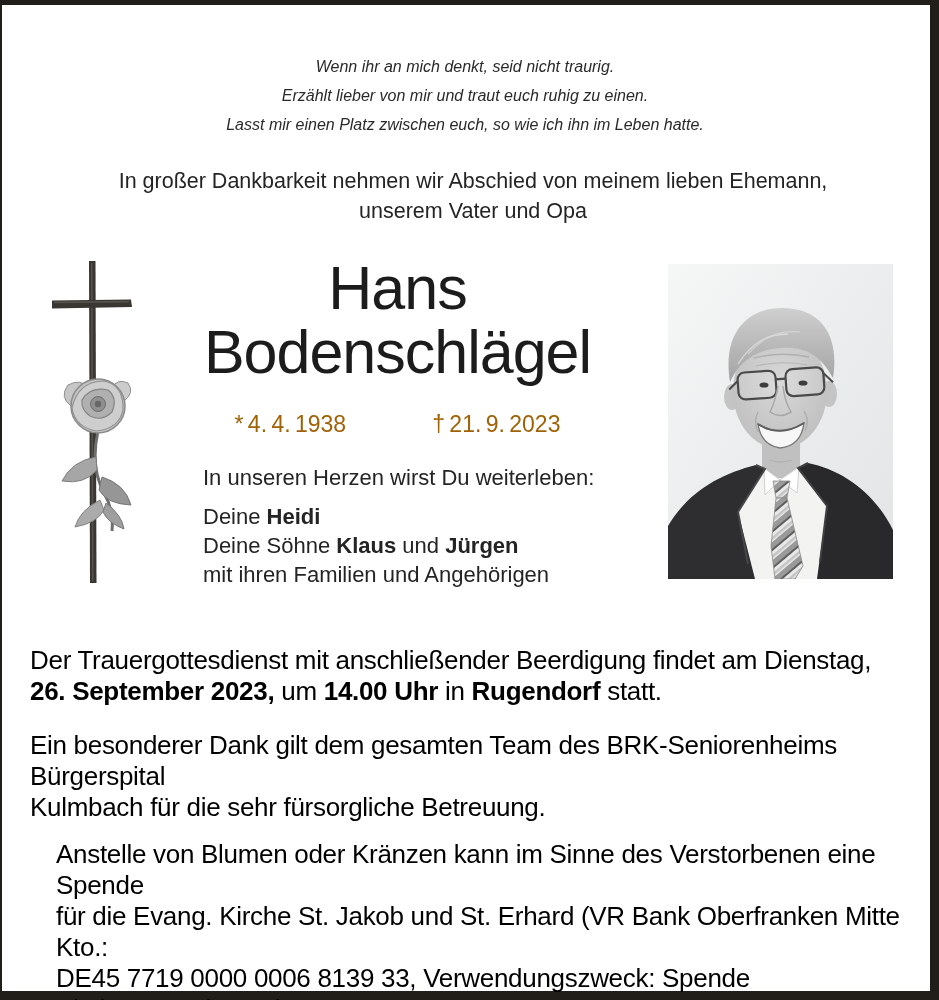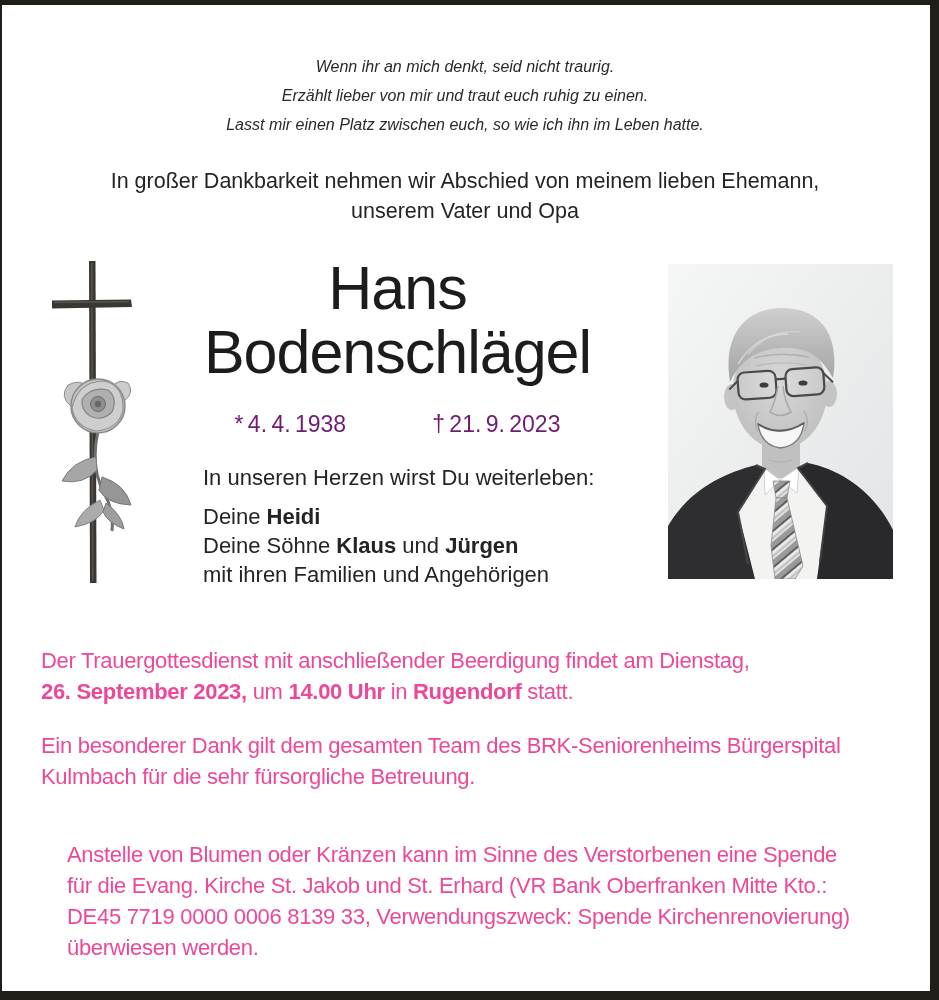--- a/index.html
+++ b/index.html
@@ -12,42 +12,42 @@
   .bar-right{left:930px;top:0;width:9px;height:1000px;}
   .bar-bottom{left:0;top:991px;width:939px;height:9px;}
   .bar-left{left:0;top:0;width:2px;height:1000px;}
 
   .quote{
     position:absolute;left:0;top:52px;width:930px;text-align:center;
     font-style:italic;font-size:16px;line-height:29px;color:#2a2a2a;
   }
   .intro{
     position:absolute;left:0;top:166px;width:930px;text-align:center;
-    font-size:21.5px;line-height:30px;color:#242424;
+    font-size:21.5px;line-height:30px;color:#242424;padding-left:8px;
   }
   .name-block{
     position:absolute;left:165px;top:256px;width:465px;text-align:center;
     font-size:61px;line-height:64px;font-weight:400;letter-spacing:-1px;color:#1c1c1c;
   }
   .dates-row{
     position:absolute;left:165px;top:411px;width:465px;
     display:flex;justify-content:center;gap:86px;
-    font-size:23px;color:#701a75;word-spacing:-2px;
+    font-size:23px;color:#a16207;word-spacing:-2px;
   }
   .remembrance{
     position:absolute;left:203px;top:463px;width:460px;
     font-size:22px;line-height:29px;color:#242424;
   }
   .remembrance .heading{margin:0 0 10px 0;}
   .remembrance p{margin:0;}
   b,.b{font-weight:700;}
 
   .para{
-    position:absolute;left:41px;width:860px;
-    font-size:22px;line-height:31px;letter-spacing:-0.3px;color:#ec4899;
+    position:absolute;left:30px;width:860px;
+    font-size:26px;line-height:31px;letter-spacing:-0.3px;color:#000000;
   }
   .para p{margin:0;}
   .para-service{top:645px;}
   .para-thanks{top:730px;}
   .para-donation{top:839px;margin-left:26px;}
 
   .cross-art{position:absolute;left:40px;top:253px;width:100px;height:335px;}
   .photo{
     position:absolute;left:668px;top:264px;width:225px;height:315px;
     background:#eef0f1;overflow:hidden;

